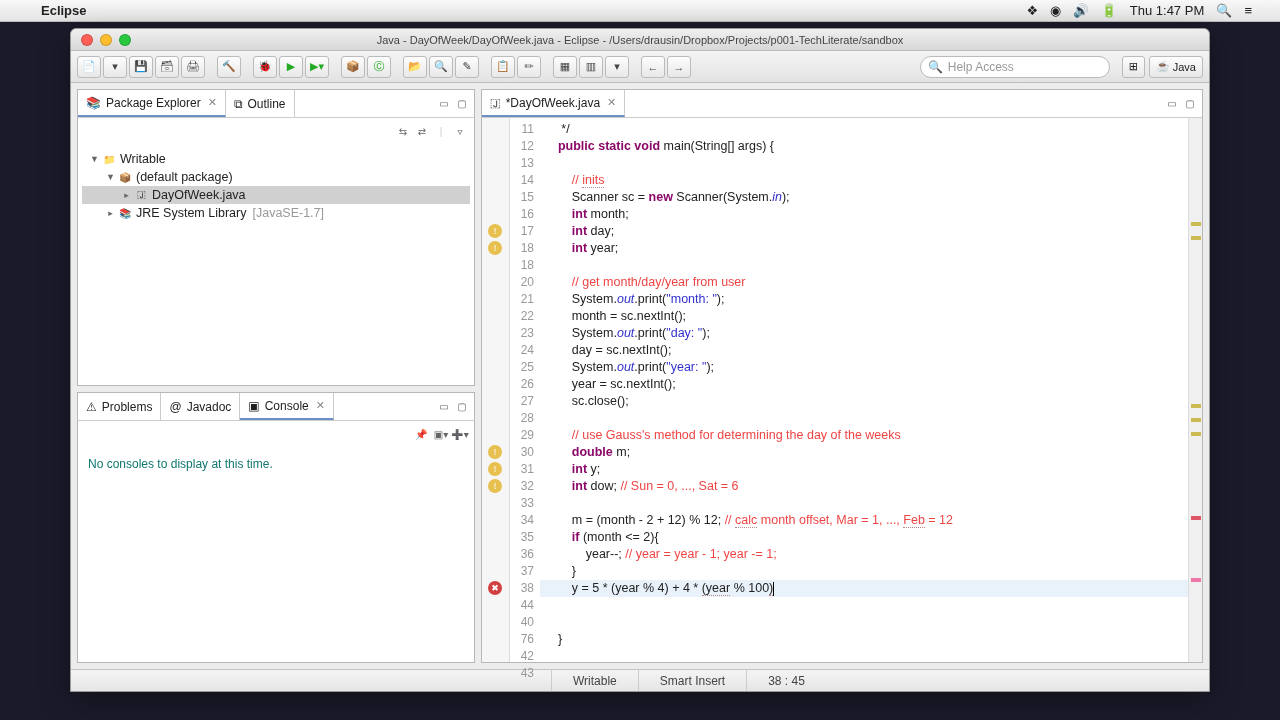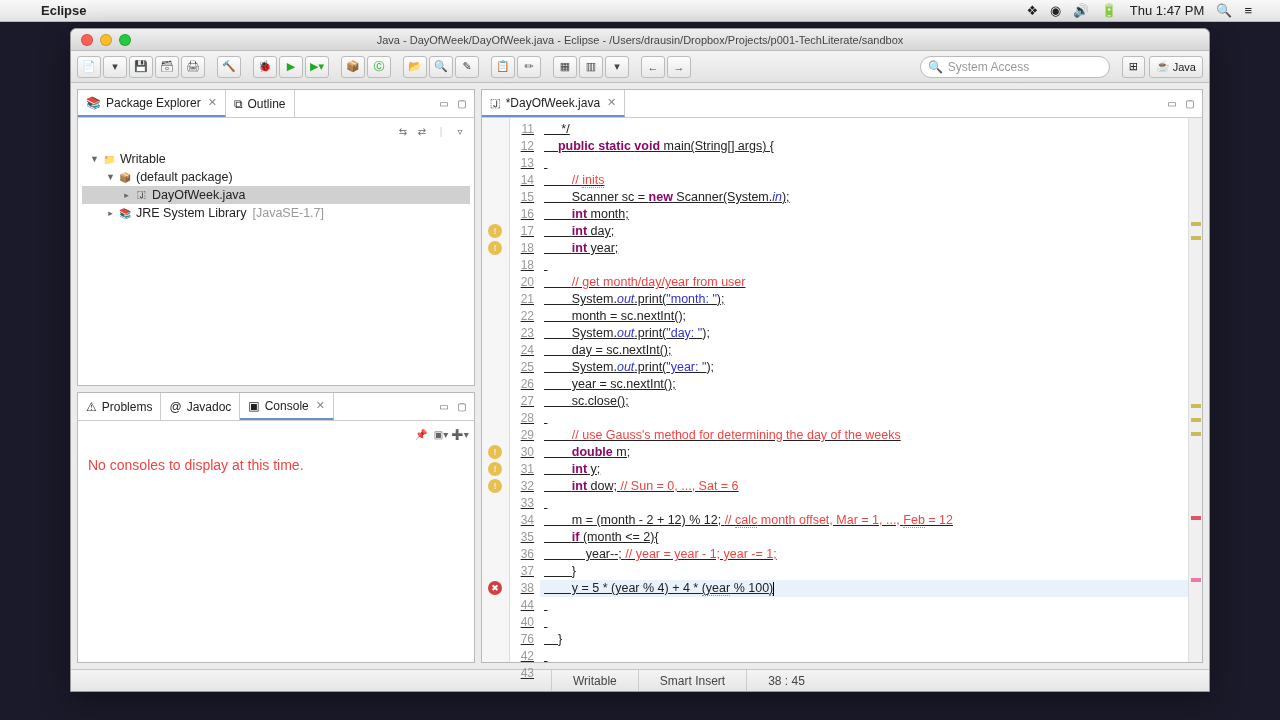--- a/index.html
+++ b/index.html
@@ -31,23 +31,23 @@
 .tab .x { color:#888; font-size:11px; margin-left:2px; }
 .pane-tools { margin-left:auto; display:flex; gap:2px; padding-right:4px; }
 .mini-btn { width:16px; height:16px; display:flex; align-items:center; justify-content:center; font-size:10px; color:#666; border:1px solid transparent; }
 .pkg-toolbar { height:26px; display:flex; align-items:center; justify-content:flex-end; gap:3px; padding:0 6px; }
 .tree { flex:1; padding:6px 4px; overflow:auto; font-size:12.5px; }
 .tree-row { display:flex; align-items:center; height:18px; gap:3px; white-space:nowrap; }
 .tree-row.selected { background:#d0d0d0; }
 .disclosure { width:9px; text-align:center; color:#666; font-size:9px; }
 .ticon { width:15px; height:15px; display:inline-flex; align-items:center; justify-content:center; font-size:10px; }
 .dim { color:#999; }
-.bottom-pane .msg { padding:10px; font-size:14px; color:#ef4444; }
+.bottom-pane .msg { padding:10px; font-size:12px; color:#0f766e; }
 .editor-pane { flex:1; }
-.editor-body { flex:1; display:flex; min-height:0;text-decoration:underline; }
+.editor-body { flex:1; display:flex; min-height:0; }
 .ruler { width:28px; background:#f6f6f6; border-right:1px solid #ddd; }
 .gutter { width:30px; background:#fff; text-align:right; padding:3px 6px 3px 0; font-family:Menlo,Monaco,monospace; font-size:12px; color:#999; line-height:17px; position:relative; }
 .gutter .gline { height:17px; position:relative; }
 .gutter .mark { position:absolute; left:-22px; top:1px; width:14px; height:14px; border-radius:50%; font-size:9px; display:flex; align-items:center; justify-content:center; color:#fff;}
 .mark.warn { background:#e8c050;}
 .mark.err { background:#d04040; }
 .code { flex:1; font-family:Menlo,Monaco,monospace; font-size:12.5px; line-height:17px; padding:3px 4px; white-space:pre; overflow:hidden; position:relative; }
 .hl-line { position:absolute; left:0; right:0; height:17px; background:#e9f2fb; z-index:0; }
 .code .ln { height:17px; position:relative; z-index:1; }
 .kw{color:#8b0868;font-weight:600}.str{color:#3131ce}.com{color:#ef4444}.fit{color:#3131ce;font-style:italic}.sqg{border-bottom:1px dotted #b88;}
@@ -107,21 +107,21 @@
     <div class="tb-btn">✏</div>
     <div class="tb-sep"></div>
     <div class="tb-btn">▦</div>
     <div class="tb-btn">▥</div>
     <div class="tb-btn">▾</div>
     <div class="tb-sep"></div>
     <div class="tb-btn">←</div>
     <div class="tb-btn">→</div>
     <div class="quick-access">
       <span>🔍</span>
-      <span>System Access</span>
+      <span>Help Access</span>
     </div>
     <div class="persp">
       <div class="persp-btn">⊞</div>
       <div class="persp-btn">☕<span>Java</span></div>
     </div>
   </div>
 
   <div class="body">
     <div class="leftcol">
 

